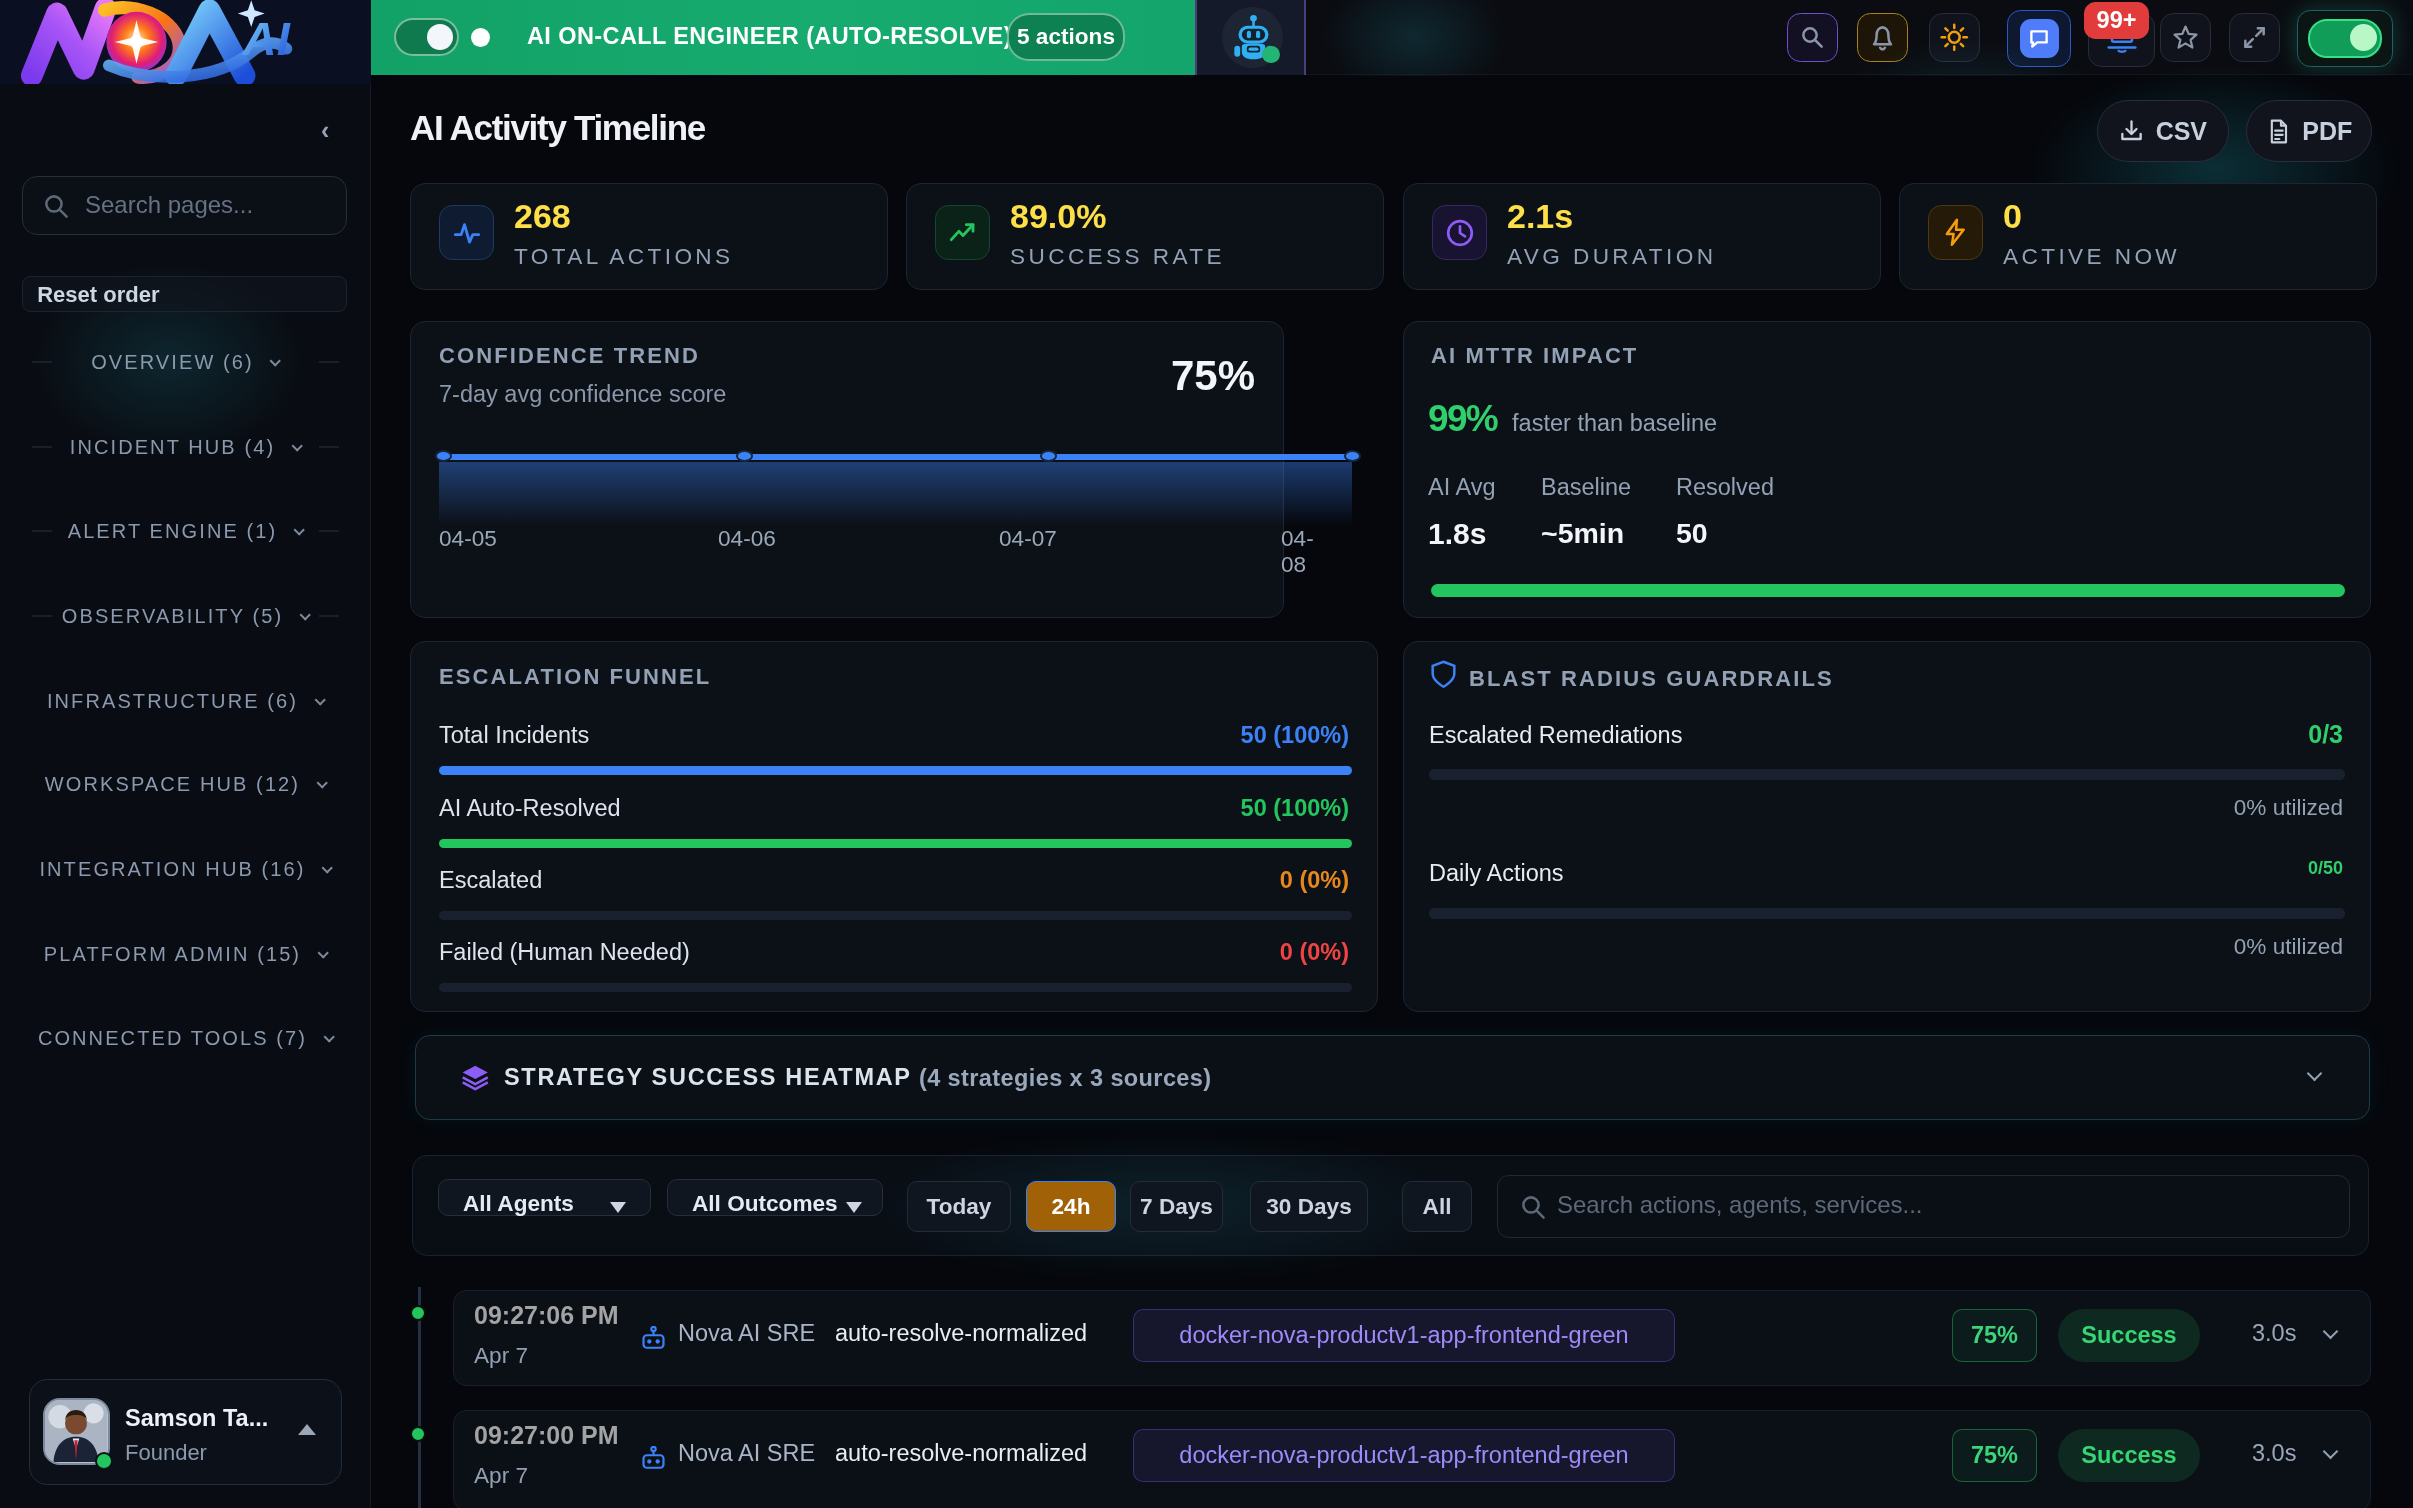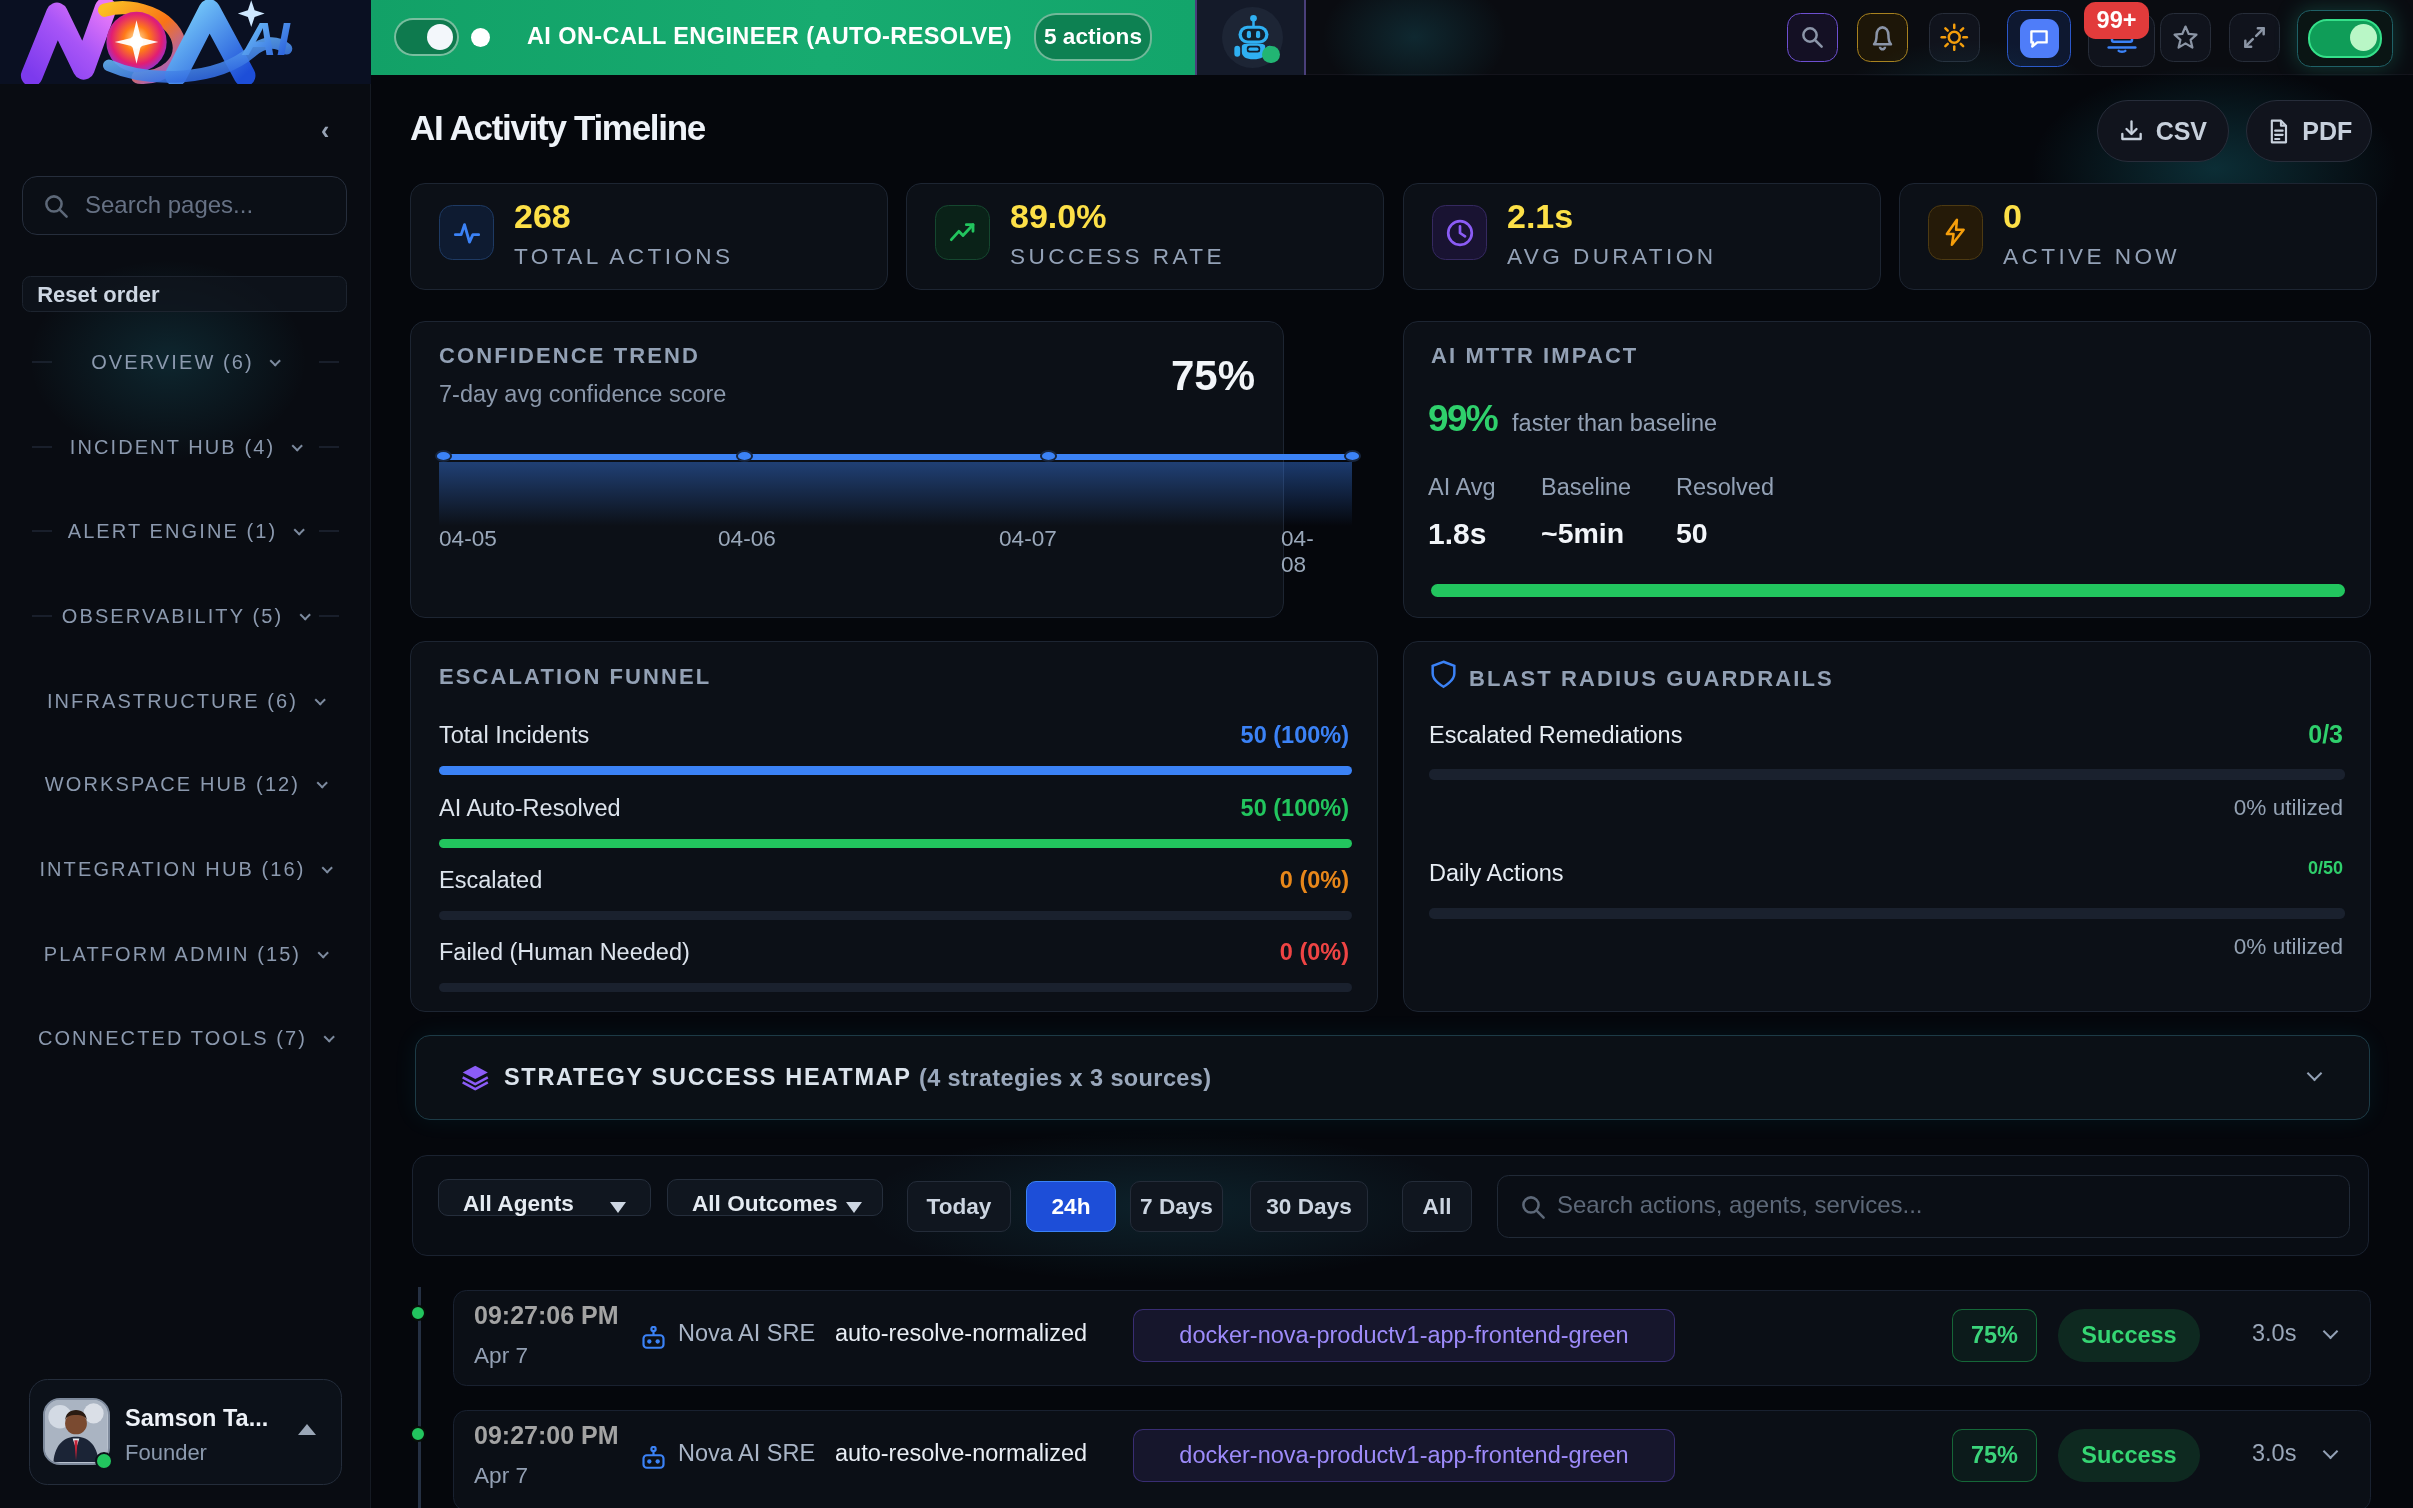--- a/index.html
+++ b/index.html
@@ -24,21 +24,21 @@
 #uname{position:absolute;left:95px;top:25px;font-size:23.5px;font-weight:700;color:#eef2f8}
 #urole{position:absolute;left:95px;top:60px;font-size:22px;color:#8b99ad}
 #ucaret{position:absolute;right:25px;top:44px;width:0;height:0;border-left:9.2px solid transparent;border-right:9.2px solid transparent;border-bottom:11.7px solid #9aa6b6}
 
 #topbar{position:absolute;left:371px;top:0;width:2042px;height:75px;background:#0a0c11;border-bottom:1.7px solid #14141c}
 #banner{position:absolute;left:0;top:0;width:824px;height:75px;background:linear-gradient(90deg,#12a167,#17ab70 55%,#13a56b)}
 #btoggle{position:absolute;left:22.6px;top:18.4px;width:65px;height:38px;border-radius:19px;background:#0e7a4e;border:2.5px solid rgba(210,245,225,.55)}
 #bknob{position:absolute;left:31px;top:3.4px;width:26px;height:26px;border-radius:50%;background:#f3f7fb}
 #bdot{position:absolute;left:100px;top:28px;width:19px;height:19px;border-radius:50%;background:#fff}
 #btitle{position:absolute;left:156px;top:22.6px;font-size:23.5px;font-weight:700;color:#fff;letter-spacing:0.4px}
-#bactions{position:absolute;left:663px;top:13.4px;width:118px;height:48px;background:#0d8152;border:2.5px solid rgba(235,250,240,.45);border-radius:22px;text-align:center}
+#bactions{position:absolute;left:636px;top:13.4px;width:118px;height:48px;background:#0d8152;border:2.5px solid rgba(235,250,240,.45);border-radius:22px;text-align:center}
 #bactions span{font-size:22.6px;font-weight:700;color:#fff;line-height:44px}
 #robotblk{position:absolute;left:824px;top:0;width:111px;height:75px;background:#141a29;border-left:2.5px solid #4a3f7a;border-right:2.5px solid #4a3f7a}
 #robotcirc{position:absolute;left:25px;top:6.7px;width:61px;height:61px;border-radius:50%;background:#1d2535}
 #robodot{position:absolute;left:40px;top:39px;width:17.6px;height:17.6px;border-radius:50%;background:#22b573}
 .iconbtn{position:absolute;top:12.6px;width:51px;height:49px;border-radius:13.4px;background:#10131c;border:1.7px solid #272d39;display:flex;align-items:center;justify-content:center}
 
 #main{position:absolute;left:371px;top:76px;width:2042px;height:1432px;background:#05070c}
 .card{position:absolute;background:#0c1017;border:1.7px solid #1d2532;border-radius:15px}
 h1{position:absolute;left:39px;top:32px;font-size:35px;font-weight:700;color:#eef2f8;letter-spacing:-1.3px}
 .expbtn{position:absolute;top:24px;height:62px;border-radius:31px;background:#11141d;border:1.7px solid #272d3a;color:#c7d0dc;font-size:25px;font-weight:700;display:flex;align-items:center;justify-content:center;gap:11.7px}
@@ -388,21 +388,21 @@
     <div class="glow" style="left:419px;top:-34px;width:670px;height:168px;background:radial-gradient(ellipse at center,rgba(45,212,238,.10),transparent 65%)"></div>
     <div class="selbtn" style="left:25px;width:213px">
           <span style="position:absolute;left:24px;top:11.7px">All Agents</span>
           <span class="tri" style="position:absolute;right:24px;top:22.6px"></span>
         </div>
     <div class="selbtn" style="left:254px;width:216px">
           <span style="position:absolute;left:24px;top:11.7px">All Outcomes</span>
           <span class="tri" style="position:absolute;right:20px;top:22.6px"></span>
         </div>
     <div class="seg" style="left:494px;width:104px">Today</div>
-    <div class="seg" style="left:613px;width:90px;background:#1d4ed8;border-color:#3b82f6;color:#fff">24h</div>
+    <div class="seg" style="left:613px;width:90px;background:#a16207;border-color:#3b82f6;color:#fff">24h</div>
     <div class="seg" style="left:717px;width:93px">7 Days</div>
     <div class="seg" style="left:837px;width:118px">30 Days</div>
     <div class="seg" style="left:989px;width:70px">All</div>
     <div id="searchbig">
       <svg style="position:absolute;left:22px;top:17.6px" width="27" height="27" viewBox="0 0 32 32">
             <circle cx="13" cy="13" r="9" fill="none" stroke="#5d6878" stroke-width="3"></circle>
             <line x1="20" y1="20" x2="28" y2="28" stroke="#5d6878" stroke-width="3" stroke-linecap="round"></line>
           </svg>
       <span class="ph">Search actions, agents, services...</span>
     </div>

